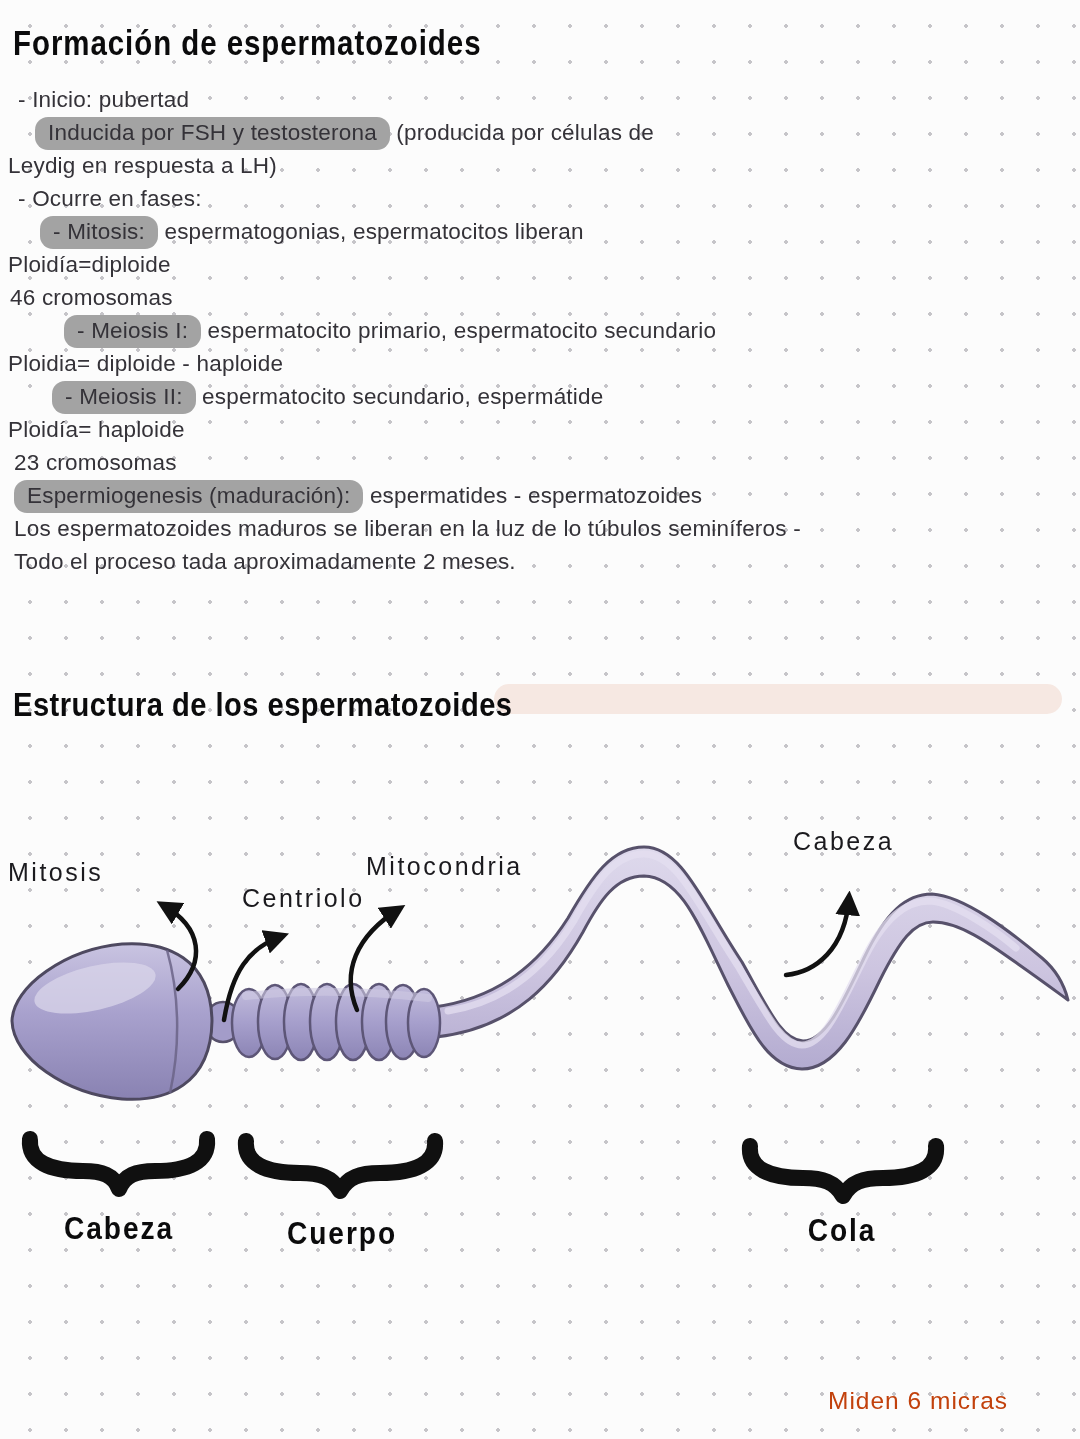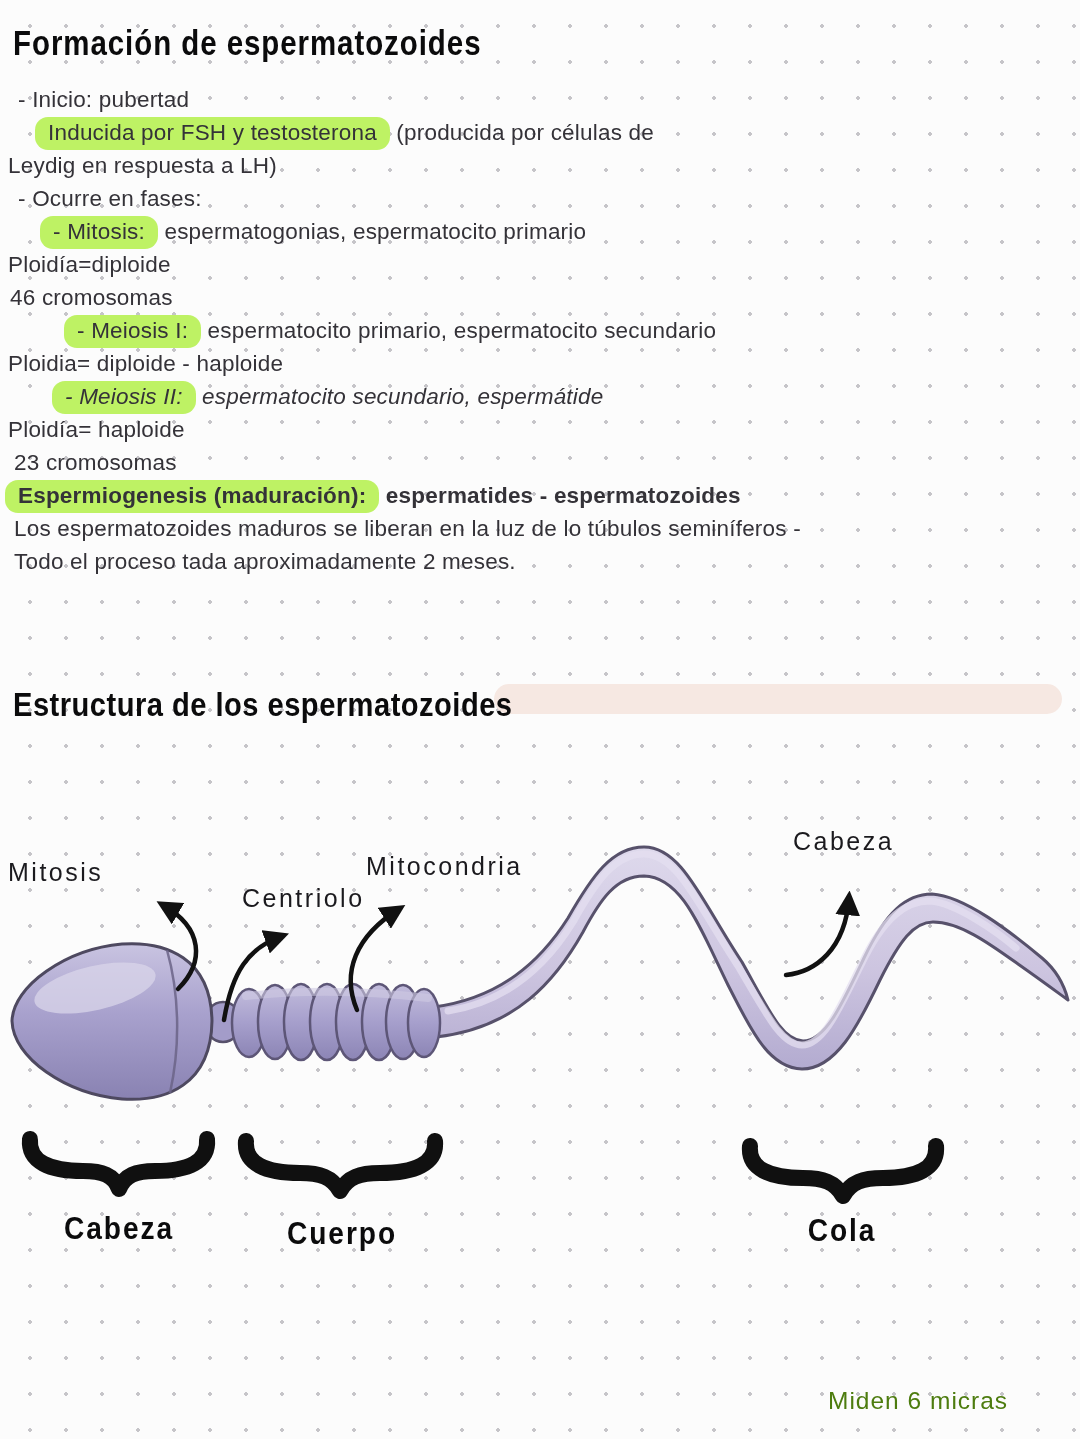--- a/index.html
+++ b/index.html
@@ -19,21 +19,21 @@
     font-size:31px; font-weight:800; letter-spacing:1px; color:#0b0b0c;
     transform:scale(0.95,1.12); transform-origin:left top;
     white-space:nowrap;
   }
   .notes { position:absolute; left:0; top:83px; width:1080px; }
   .line {
     height:33px; line-height:33px; font-size:22.5px;
     letter-spacing:0.2px; white-space:nowrap;
   }
   .hl {
-    background:#bef264;
+    background:#a3a3a3;
     border-radius:13px;
     padding:3px 13px 5px;
   }
   .section-title {
     position:absolute; left:13px; top:686px;
     font-size:30px; font-weight:800; letter-spacing:0.5px; color:#0b0b0c;
     transform:scale(0.97,1.1); transform-origin:left top;
     white-space:nowrap; z-index:2;
   }
   .section-pill {
@@ -53,42 +53,42 @@
   .blabel {
     position:absolute; font-size:29px; font-weight:800; letter-spacing:2px;
     color:#0b0b0c; white-space:nowrap;
     transform:translateX(-50%) scale(0.97,1.08);
   }
   .blabel-cabeza { left:119px; top:1212px; }
   .blabel-cuerpo { left:342px; top:1217px; }
   .blabel-cola   { left:842px; top:1214px; }
   .caption {
     position:absolute; left:828px; top:1387px;
-    font-size:24.5px; letter-spacing:1px; color:#4d7c0f; white-space:nowrap;
+    font-size:24.5px; letter-spacing:1px; color:#c2410c; white-space:nowrap;
   }
 </style>
 </head>
 <body>
 
 <div class="page-title">Formación de espermatozoides</div>
 
 <div class="notes">
     <div class="line" style="padding-left: 18px;"><span>- Inicio: pubertad</span></div>
     <div class="line" style="padding-left: 35px;"><span class="hl">Inducida por FSH y testosterona</span><span> (producida por células de</span></div>
     <div class="line" style="padding-left: 8px;"><span>Leydig en respuesta a LH)</span></div>
     <div class="line" style="padding-left: 18px;"><span>- Ocurre en fases:</span></div>
-    <div class="line" style="padding-left: 40px;"><span class="hl">- Mitosis:</span><span> espermatogonias, espermatocito primario</span></div>
+    <div class="line" style="padding-left: 40px;"><span class="hl">- Mitosis:</span><span> espermatogonias, espermatocitos liberan</span></div>
     <div class="line" style="padding-left: 8px;"><span>Ploidía=diploide</span></div>
     <div class="line" style="padding-left: 10px;"><span>46 cromosomas</span></div>
     <div class="line" style="padding-left: 48px; margin-left: 16px;"><span class="hl">- Meiosis I:</span><span> espermatocito primario, espermatocito secundario</span></div>
     <div class="line" style="padding-left: 8px;"><span>Ploidia= diploide - haploide</span></div>
-    <div class="line" style="padding-left: 52px; font-style: italic;"><span class="hl">- Meiosis II:</span><span> espermatocito secundario, espermátide</span></div>
+    <div class="line" style="padding-left: 52px;"><span class="hl">- Meiosis II:</span><span> espermatocito secundario, espermátide</span></div>
     <div class="line" style="padding-left: 8px;"><span>Ploidía= haploide</span></div>
     <div class="line" style="padding-left: 14px;"><span>23 cromosomas</span></div>
-    <div class="line" style="padding-left: 5px; font-weight: bold;"><span class="hl">Espermiogenesis (maduración):</span><span> espermatides - espermatozoides</span></div>
+    <div class="line" style="padding-left: 14px;"><span class="hl">Espermiogenesis (maduración):</span><span> espermatides - espermatozoides</span></div>
     <div class="line" style="padding-left: 14px;"><span>Los espermatozoides maduros se liberan en la luz de lo túbulos seminíferos -</span></div>
     <div class="line" style="padding-left: 14px;"><span>Todo el proceso tada aproximadamente 2 meses.</span></div>
   </div>
 
 <div class="section-pill"></div>
 <div class="section-title">Estructura de los espermatozoides</div>
 
 <svg class="diagram-svg" viewBox="0 800 1080 420">
   <defs>
     <linearGradient id="headGrad" x1="0" y1="0" x2="0" y2="1">

